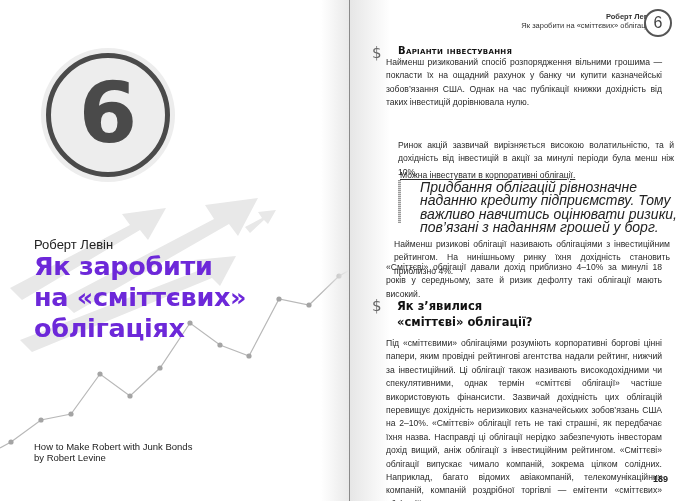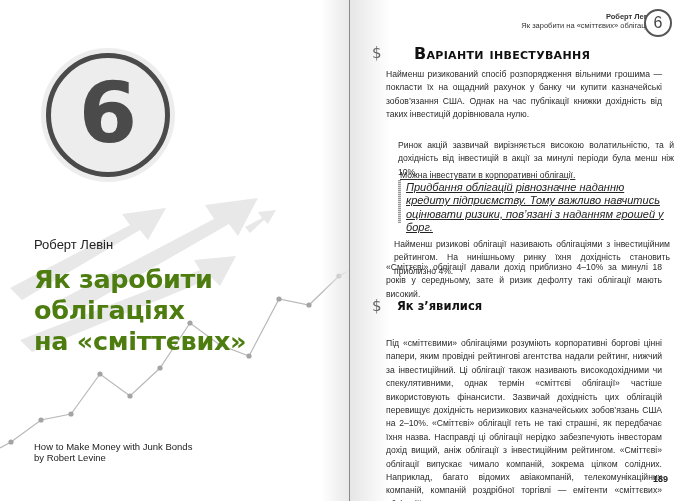--- a/index.html
+++ b/index.html
@@ -16,40 +16,40 @@
 
   
   .big-circle { position:absolute; left:41px; top:48px; width:134px; height:134px; border-radius:50%;
          background:#ededed; }
   .big-circle-ring { position:absolute; left:46px; top:53px; width:114px; height:114px; border-radius:50%;
          border:5px solid #4a4a4a; display:flex; align-items:center; justify-content:center; }
   .big-number { font-family:"DejaVu Sans", sans-serif; font-weight:bold; font-size:84px; color:#4a4a4a;
          line-height:1; margin-top:-4px; }
   .graph { position:absolute; left:0; top:0; }
   .author { position:absolute; left:34px; top:237px; font-size:13px; color:#222; }
-  .title { position:absolute; left:34px; top:264px; font-family:"DejaVu Sans", sans-serif; font-weight:bold;
-         font-size:25.5px; line-height:31px; color:#4d7c0f; letter-spacing:-0.3px; }
+  .title { position:absolute; left:34px; top:251px; font-family:"DejaVu Sans", sans-serif; font-weight:bold;
+         font-size:25.5px; line-height:31px; color:#6d28d9; letter-spacing:-0.3px; }
   .orig-title { position:absolute; left:34px; top:441px; font-size:9.5px; line-height:11px; color:#222; }
 
   
   .run-head { position:absolute; right:45px; top:12px; text-align:right; font-size:7.5px; line-height:9px; color:#333; }
   .run-head .run-author { font-weight:bold; }
   .small-circle { position:absolute; left:644px; top:9px; width:24px; height:24px; border-radius:50%;
          border:2px solid #555; display:flex; align-items:center; justify-content:center;
          font-size:16px; color:#444; background:#fff; }
   .section-title { position:absolute; left:372px; font-family:"DejaVu Sans", sans-serif; font-weight:bold; color:#111; }
   .dollar { position:absolute; left:0; top:0; font-weight:normal; color:#666; font-size:15px; }
   .sec1 { top:44px; font-size:11px; letter-spacing:0.3px; }
-  .sec1 .label { margin-left:42px; font-variant:small-caps; font-size:16px; }
+  .sec1 .label { margin-left:26px; font-variant:small-caps; font-size:10px; }
   .sec2 { top:298px; font-size:11.5px; line-height:16px; }
   .sec2 .label { display:block; margin-left:25px; }
   .body-text { position:absolute; left:386px; width:276px; font-size:8.6px; line-height:13.4px; color:#2a2a2a;
          text-align:justify; }
-  .quote { position:absolute; left:406px; top:181px; width:262px; font-size:11px; line-height:13.4px;
-         font-style:italic; color:#222;text-decoration:underline; }
+  .quote { position:absolute; left:420px; top:181px; width:262px; font-size:14px; line-height:13.4px;
+         font-style:italic; color:#222; }
   .quote-bar { position:absolute; left:398px; top:180px; width:3px; height:43px;
          background:repeating-linear-gradient(to bottom, #999 0 1px, #ddd 1px 2px); }
   .page-num { position:absolute; left:653px; top:474px; font-size:9px; font-weight:bold; color:#222; }
 </style>
 </head>
 <body>
 
 <div class="page page-left">
   <svg class="graph" width="349" height="501" viewBox="0 0 349 501">
     <g fill="#e8e8e8">
@@ -77,26 +77,26 @@
 
   <div class="big-circle"></div>
   <div class="big-circle-ring">
     <span class="big-number">6</span>
   </div>
 
   <div class="author">Роберт Левін</div>
 
   <div class="title">
     <div>Як заробити</div>
+    <div>на «сміттєвих»</div>
     <div>облігаціях</div>
-    <div>на «сміттєвих»</div>
   </div>
 
   <div class="orig-title">
-    <div>How to Make Money with Junk Bonds</div>
+    <div>How to Make Robert with Junk Bonds</div>
     <div>by Robert Levine</div>
   </div>
 
   <div class="shade"></div>
 </div>
 
 <div class="spine"></div>
 
 <div class="page page-right">
   <div class="shade"></div>
@@ -108,30 +108,31 @@
 </div>
 <div class="small-circle">
   <span>6</span>
 </div>
 
 <div class="section-title sec1">
   <span class="dollar">$</span>
   <span class="label">Варіанти інвестування</span>
 </div>
 
-<p class="body-text" style="top:68px;margin:0;">Найменш ризикований спосіб розпорядження вільними грошима — покласти їх на ощадний рахунок у банку чи купити казначейські зобов’язання США. Однак на час публікації книжки дохідність від таких інвестицій дорівнювала нулю.</p>
+<p class="body-text" style="top:56px;margin:0;">Найменш ризикований спосіб розпорядження вільними грошима — покласти їх на ощадний рахунок у банку чи купити казначейські зобов’язання США. Однак на час публікації книжки дохідність від таких інвестицій дорівнювала нулю.</p>
 <p class="body-text" style="top:127px;margin:12px;">Ринок акцій зазвичай вирізняється високою волатильністю, та й дохідність від інвестицій в акції за минулі періоди була менш ніж 10%.</p>
 <p class="body-text" style="top:155px;margin:14px;text-decoration:underline;">Можна інвестувати в корпоративні облігації.</p>
 
 <div class="quote-bar"></div>
 <p class="quote" style="margin:0;">Придбання облігацій рівнозначне наданню кредиту підприємству. Тому важливо навчитись оцінювати ризики, пов’язані з наданням грошей у борг.</p>
 
 <p class="body-text" style="top:230px;margin:8px;">Найменш ризикові облігації називають облігаціями з інвестиційним рейтингом. На нинішньому ринку їхня дохідність становить приблизно 4%.</p>
 <p class="body-text" style="top:261px;margin:0;">«Сміттєві» облігації давали дохід приблизно 4–10% за минулі 18 років у середньому, зате й ризик дефолту такі облігації мають високий.</p>
 
 <div class="section-title sec2">
   <span class="dollar">$</span>
   <span class="label">Як з’явилися</span>
+  <span class="label">«сміттєві» облігації?</span>
 </div>
 
 <p class="body-text" style="top:337px;margin:0;">Під «сміттєвими» облігаціями розуміють корпоративні боргові цінні папери, яким провідні рейтингові агентства надали рейтинг, нижчий за інвестиційний. Ці облігації також називають високодохідними чи спекулятивними, однак термін «сміттєві облігації» частіше використовують фінансисти. Зазвичай дохідність цих облігацій перевищує дохідність неризикових казначейських зобов’язань США на 2–10%. «Сміттєві» облігації геть не такі страшні, як передбачає їхня назва. Насправді ці облігації нерідко забезпечують інвесторам дохід вищий, аніж облігації з інвестиційним рейтингом. «Сміттєві» облігації випускає чимало компаній, зокрема цілком солідних. Наприклад, багато відомих авіакомпаній, телекомунікаційних компаній, компаній роздрібної торгівлі — емітенти «сміттєвих» облігацій.</p>
 
 <div class="page-num">189</div>
 
 </body></html>

